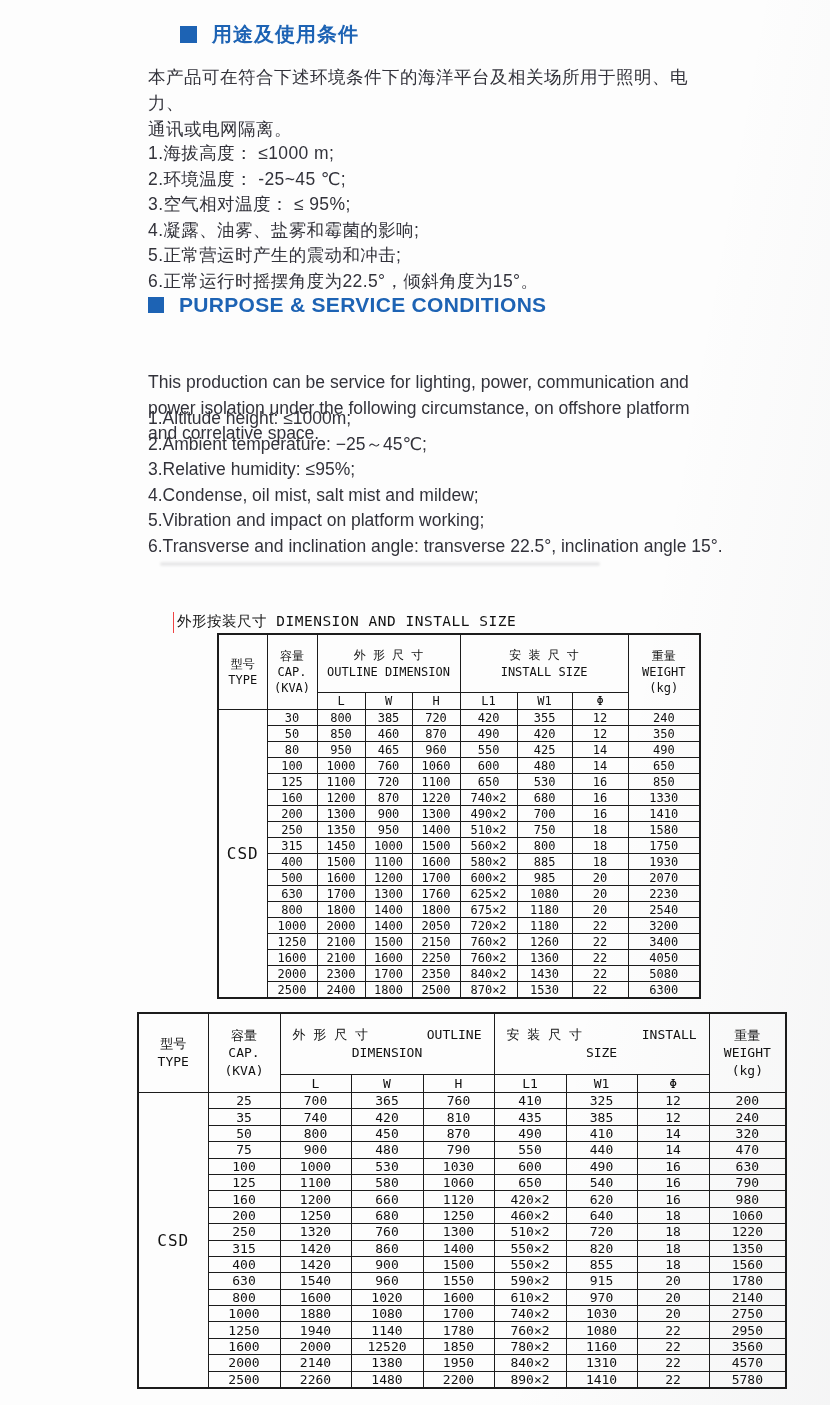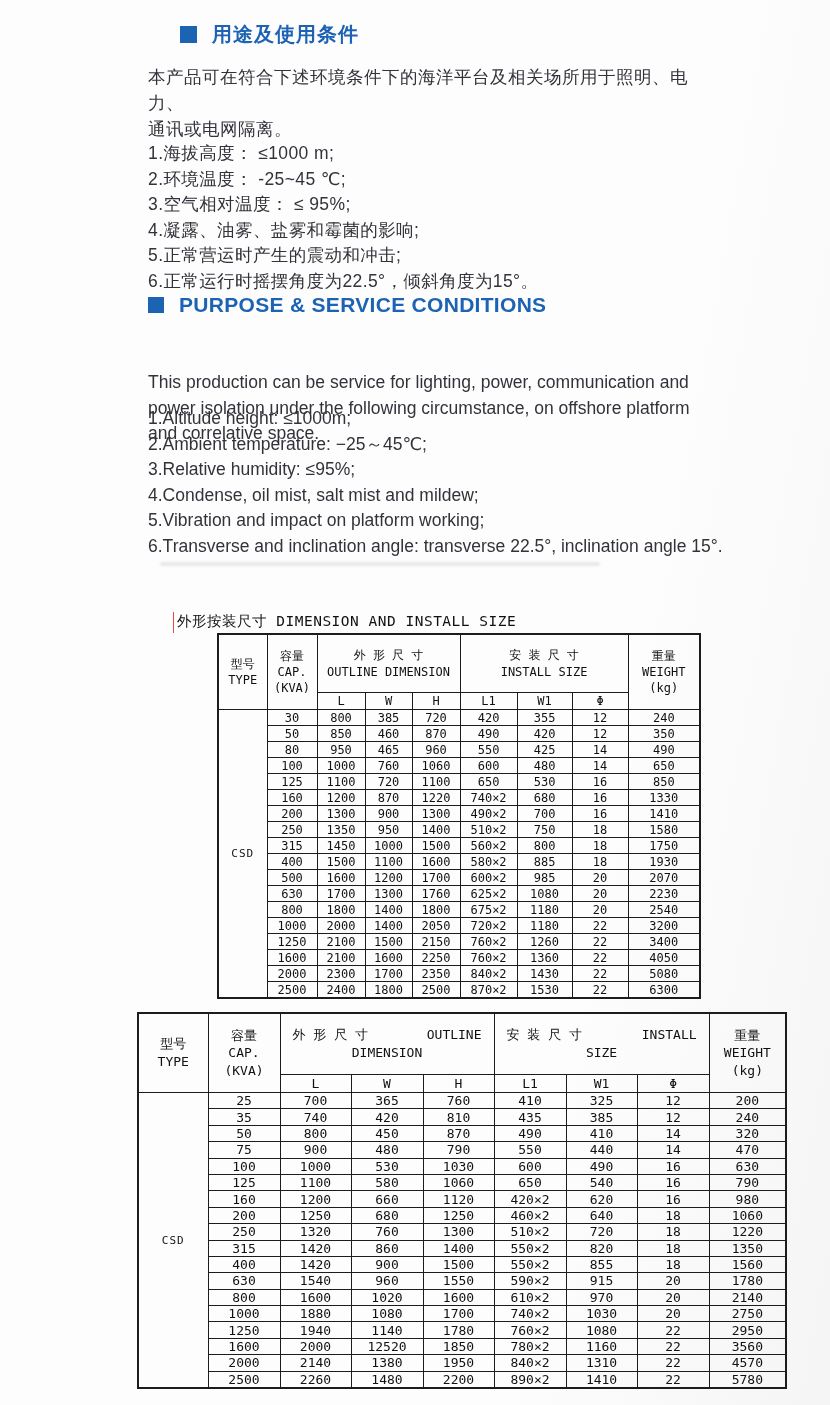--- a/index.html
+++ b/index.html
@@ -59,21 +59,21 @@
   #table1 thead tr.sub th{height:16px;font-size:12px;}
   #table1 tbody td{height:15px;}
   #table2{position:absolute;left:93px;top:1012px;}
   #table2 table{width:648px;font-size:13px;}
   #table2 thead tr.grp th{height:60px;}
   #table2 thead tr.sub th{height:17px;}
   #table2 tbody td{height:15.4px;}
   .hdr-multi{white-space:pre-line;line-height:1.35;}
   .grp-row1{display:flex;justify-content:space-between;padding:0 12px;line-height:1.4;}
   .grp-row2{text-align:center;line-height:1.4;}
-  td.type-cell{font-size:11px;letter-spacing:1px;}
+  td.type-cell{font-size:16px;letter-spacing:1px;}
 </style>
 </head>
 <body>
 
 <div class="scan-wash"></div>
 <div class="smudge"></div>
 
 <div class="sec-head" id="cn-head">
   <span class="sq" style="background:#1d63b4;"></span>
   <span class="t" style="color:#1d63b4;">用途及使用条件</span>

